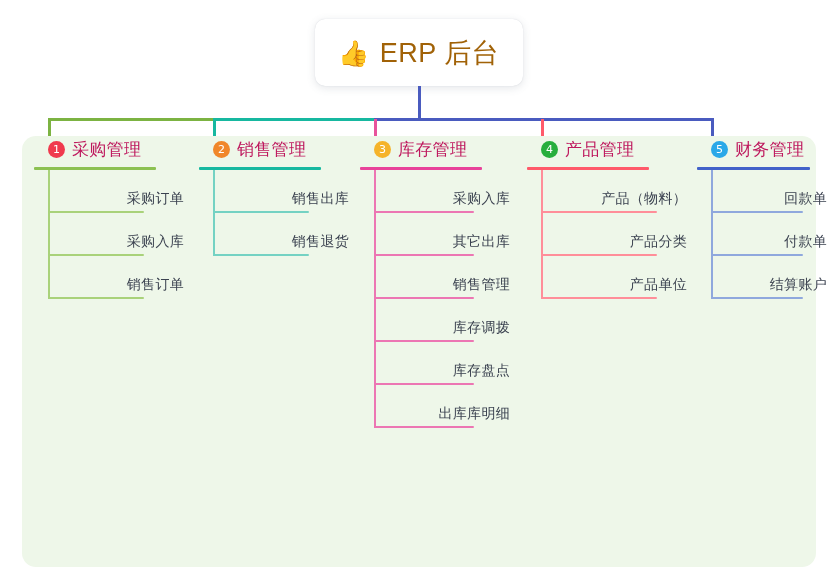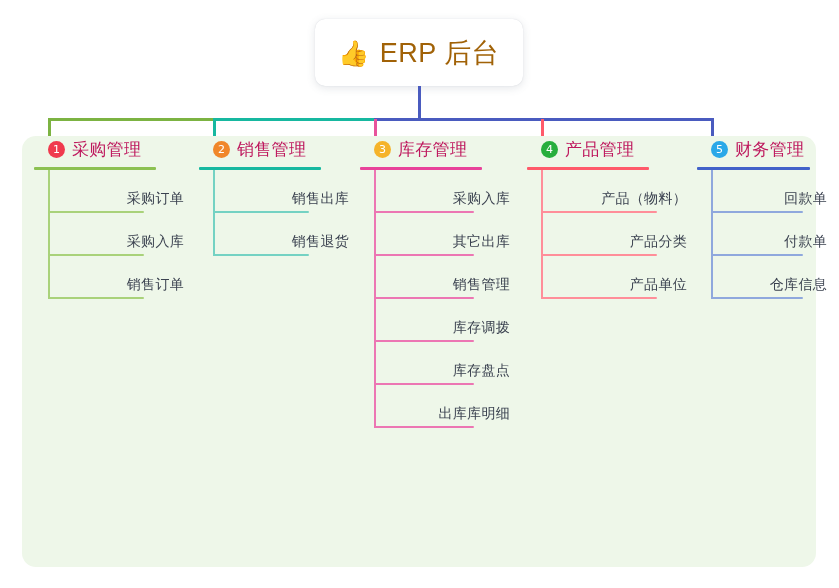--- a/index.html
+++ b/index.html
@@ -280,20 +280,20 @@
             <div class="leaf">
               <div class="leaf-line" style="background: rgb(143, 168, 221); width: 92px;"></div>
               <div class="leaf-label">回款单</div>
             </div>
             <div class="leaf">
               <div class="leaf-line" style="background: rgb(143, 168, 221); width: 92px;"></div>
               <div class="leaf-label">付款单</div>
             </div>
             <div class="leaf">
               <div class="leaf-line" style="background: rgb(143, 168, 221); width: 92px;"></div>
-              <div class="leaf-label">仓库信息</div>
+              <div class="leaf-label">结算账户</div>
             </div>
           </div>
         </div>
       </div>
   </div>
 
 </div>
 
 </body></html>

